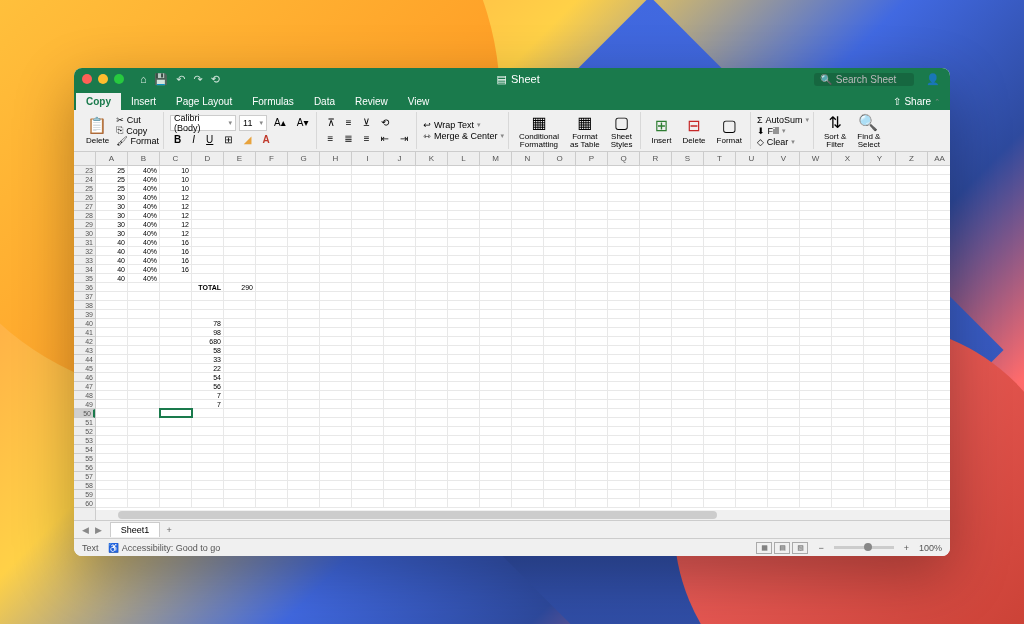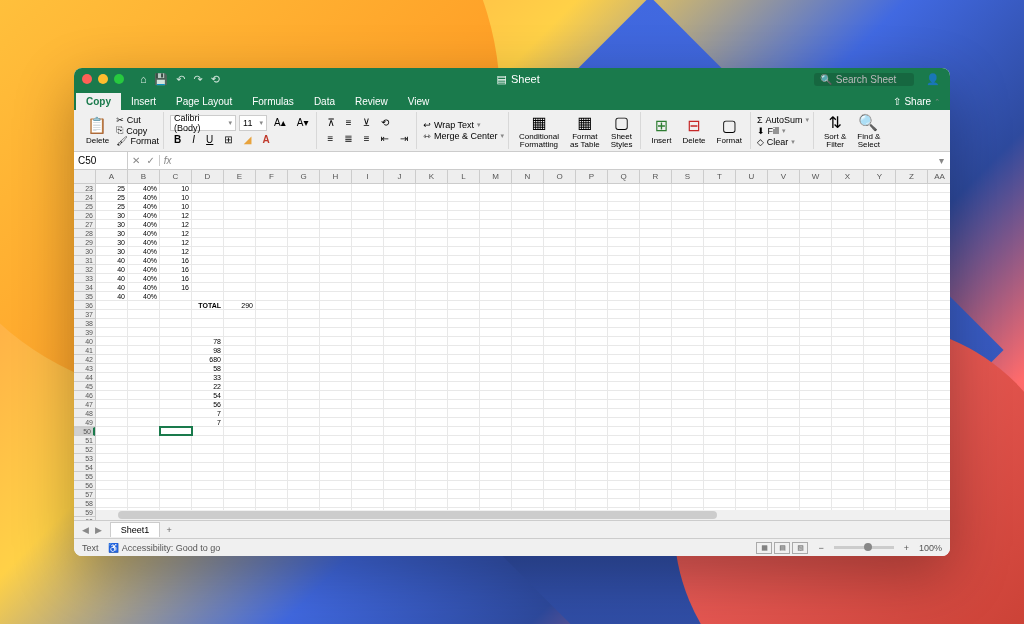--- a/index.html
+++ b/index.html
@@ -233,32 +233,20 @@
 Filter</span>
         </div>
       <div class="rbtn-lg">
           <span class="ico">🔍</span>
           <span style="white-space:pre;text-align:center;line-height:1">Find &amp;
 Select</span>
         </div>
     </div>
   </div>
 
-  <div class="fxbar">
-    <div class="namebox">
-        <span>C50</span>
-      </div>
-    <div class="fx-btns">
-      <span>✕</span>
-      <span>✓</span>
-    </div>
-    <span class="fx-label">fx</span>
-    <div style="flex:1"></div>
-    <span style="padding:0 6px;color:#888">▾</span>
-  </div>
 
   <div class="grid-area">
     <div style="display:flex;flex-direction:column;flex:1">
       <div style="display:flex">
         <div style="width:22px;height:14px;background:#eee;border-right:1px solid #ccc;border-bottom:1px solid #ccc"></div>
         <div class="colhdrs" id="colhdrs">
             <div class="colhdr" style="width: 32px;">A</div>
             <div class="colhdr" style="width: 32px;">B</div>
             <div class="colhdr" style="width: 32px;">C</div>
             <div class="colhdr" style="width: 32px;">D</div>

